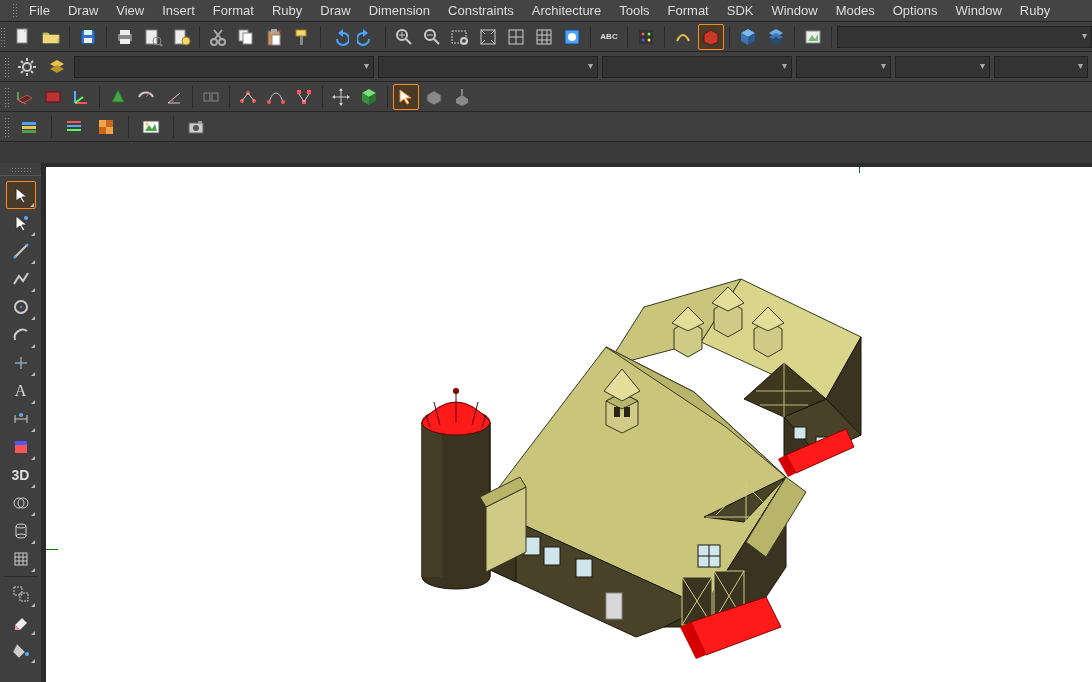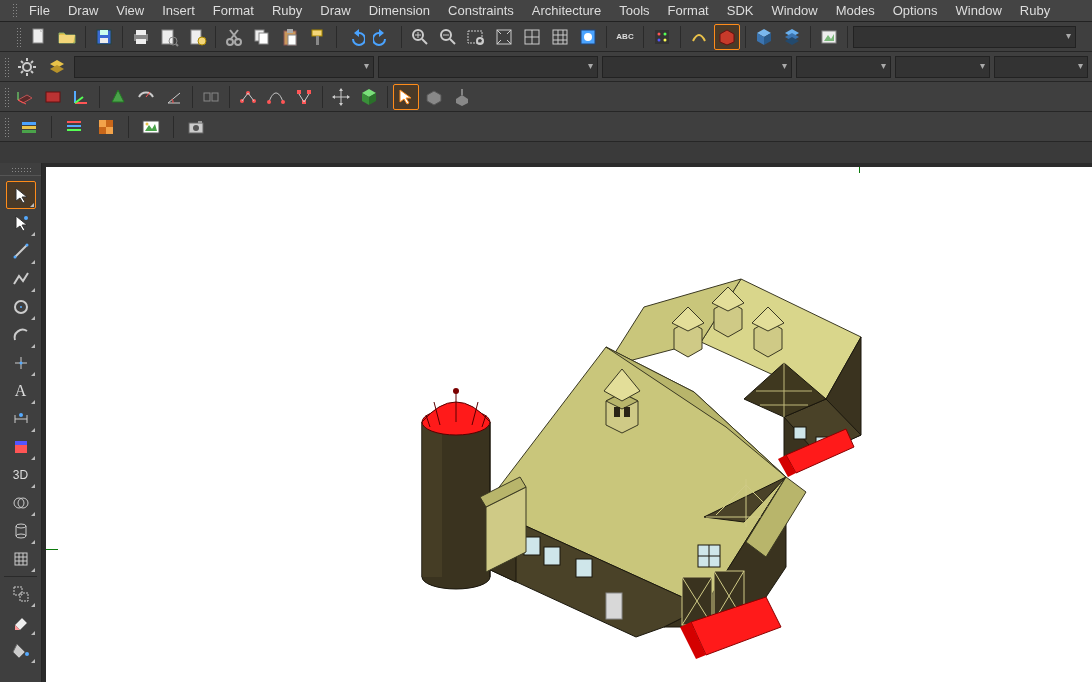--- a/index.html
+++ b/index.html
@@ -37,21 +37,21 @@
   white-space: nowrap;
 }
 
 
 .toolbar {
   display: flex;
   align-items: center;
   height: 30px;
   background: #3f3f3f;
   border-bottom: 1px solid #262626;
-  padding: 2px 16px;
+  padding: 2px 0;
   gap: 2px;
 }
 .toolbar .grip {
   width: 6px;
   height: 20px;
   background-image: radial-gradient(#888 1px, transparent 1px);
   background-size: 3px 3px;
   margin-right: 2px;
 }
 .tbtn {
@@ -659,21 +659,21 @@
       <span class="fly"></span>
     </div>
   <div class="lbtn">
       <svg class="ic" viewBox="0 0 20 20">
         <rect x="4" y="4" width="12" height="12" fill="#f55"></rect>
         <rect x="4" y="4" width="12" height="4" fill="#55f"></rect>
       </svg>
       <span class="fly"></span>
     </div>
   <div class="lbtn">
-      <span style="font-size:12px;font-weight:normal;color:#ddd">3D</span>
+      <span style="font-size:14px;font-weight:bold;color:#ddd">3D</span>
       <span class="fly"></span>
     </div>
   <div class="lbtn">
       <svg class="ic" viewBox="0 0 20 20">
         <circle cx="8" cy="10" r="5" fill="none" stroke="#ccc"></circle>
         <circle cx="12" cy="10" r="5" fill="none" stroke="#ccc"></circle>
       </svg>
       <span class="fly"></span>
     </div>
   <div class="lbtn">

